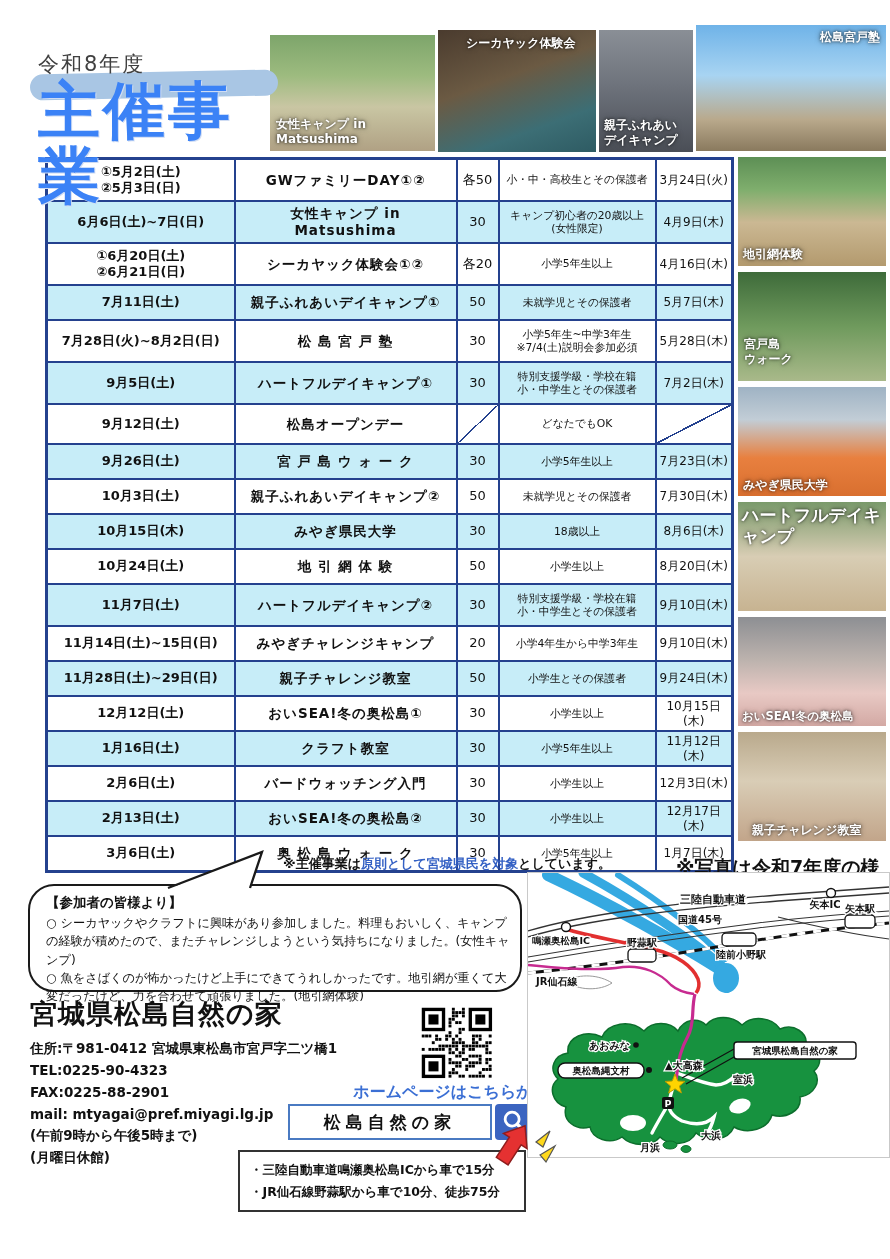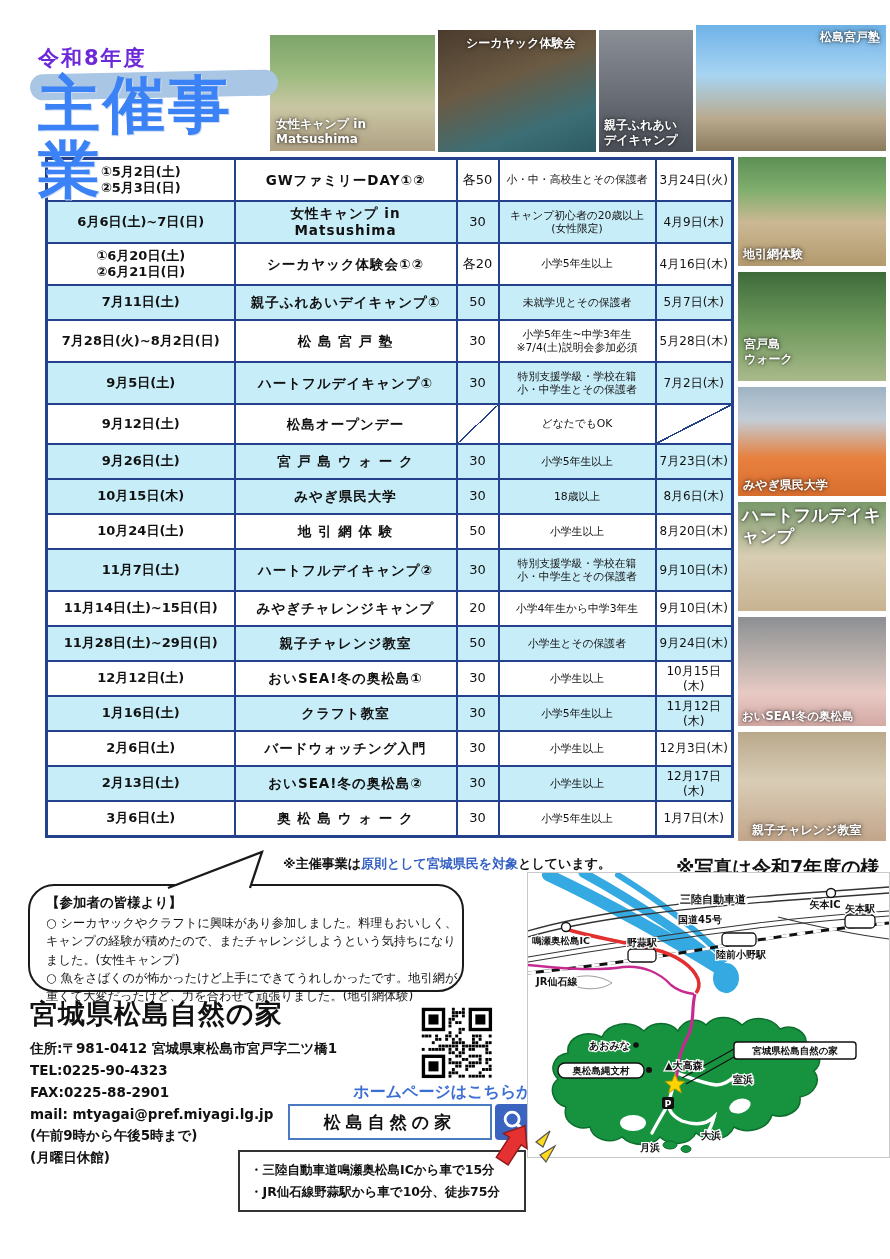--- a/index.html
+++ b/index.html
@@ -1,21 +1,21 @@
 <!DOCTYPE html>
 <html><head>
 <meta charset="utf-8">
 <style>
   html,body{margin:0;padding:0;background:#e8e8e8;}
   .page{position:relative;width:890px;height:1259px;background:#ffffff;margin:0 auto;
         font-family:"DejaVu Sans","Liberation Sans",sans-serif;overflow:hidden;color:#111;}
 
   
   .title-block{position:absolute;left:38px;top:44px;width:230px;}
-  .fy{color:#6d28d9;font-size:21px;font-weight:bold;letter-spacing:2px;position:relative;z-index:2;}
+  .fy{color:#404040;font-size:21px;font-weight:normal;letter-spacing:2px;position:relative;z-index:2;margin-top:6px;}
   .main-title{color:#3b82f6;font-size:62px;font-weight:900;letter-spacing:3px;line-height:1.05;
               position:relative;z-index:2;text-shadow:1px 1px 0 #cfdcf3;}
   .title-hl{position:absolute;left:-8px;top:28px;width:248px;height:26px;background:#a9c6e4;
             border-radius:13px;transform:rotate(-1.2deg);z-index:1;}
 
   
   .ph{position:absolute;overflow:hidden;}
   .cap{position:absolute;color:#fff;font-weight:bold;font-size:12px;line-height:1.25;
        text-shadow:0 0 3px rgba(0,0,0,.75),0 0 6px rgba(0,0,0,.4);white-space:pre-line;}
   .p1{left:270px;top:35px;width:165px;height:116px;background:linear-gradient(180deg,#7da56b 0%,#9dbb7f 35%,#c9c6a3 62%,#b0a184 100%);}
@@ -45,21 +45,21 @@
   td.c-start{font-size:12px;}
   tr.h38 td{height:38px;} tr.h36 td{height:36px;} tr.h33 td{height:31px;}
   td.slash{background-image:linear-gradient(to bottom right,transparent 48.8%,#24418e 48.8%,#24418e 51.2%,transparent 51.2%) !important;}
 
   
   .note-l{position:absolute;left:283px;top:855px;font-size:13px;font-weight:bold;}
   .note-l .hl{color:#3360c4;}
   .note-r{position:absolute;left:676px;top:855px;font-size:19px;font-weight:bold;}
 
   
-  .bubble{position:absolute;left:28px;top:884px;width:436px;height:108px;border:2.3px solid #1a1a1a;
+  .bubble{position:absolute;left:28px;top:884px;width:494px;height:108px;border:2.3px solid #1a1a1a;
           border-radius:26px;background:#fff;padding:8px 4px 6px 16px;box-sizing:border-box;z-index:1;}
   .bubble .bt{font-size:13.5px;font-weight:bold;margin-bottom:2px;}
   .bubble .bi{font-size:12.2px;line-height:1.5;}
   .tail{position:absolute;left:150px;top:846px;z-index:2;}
 
   
   .fac{position:absolute;left:30px;top:996px;}
   .fac .fname{font-size:27px;font-weight:900;letter-spacing:1px;margin-bottom:6px;}
   .fac .fline{font-size:13.5px;font-weight:bold;line-height:1.62;}
 
@@ -171,20 +171,27 @@
           <td class="c-count slash"></td>
           <td class="c-target">どなたでもOK</td>
           <td class="c-start slash"></td>
         </tr>
     <tr class="alt h33">
           <td class="c-date">9月26日(土)</td>
           <td class="c-name">宮 戸 島 ウ ォ ー ク</td>
           <td class="c-count">30</td>
           <td class="c-target">小学5年生以上</td>
           <td class="c-start">7月23日(木)</td>
+        </tr>
+    <tr class="h33">
+          <td class="c-date">10月3日(土)</td>
+          <td class="c-name">親子ふれあいデイキャンプ②</td>
+          <td class="c-count">50</td>
+          <td class="c-target">未就学児とその保護者</td>
+          <td class="c-start">7月30日(木)</td>
         </tr>
     <tr class="alt h33">
           <td class="c-date">10月15日(木)</td>
           <td class="c-name">みやぎ県民大学</td>
           <td class="c-count">30</td>
           <td class="c-target">18歳以上</td>
           <td class="c-start">8月6日(木)</td>
         </tr>
     <tr class="h33">
           <td class="c-date">10月24日(土)</td>

